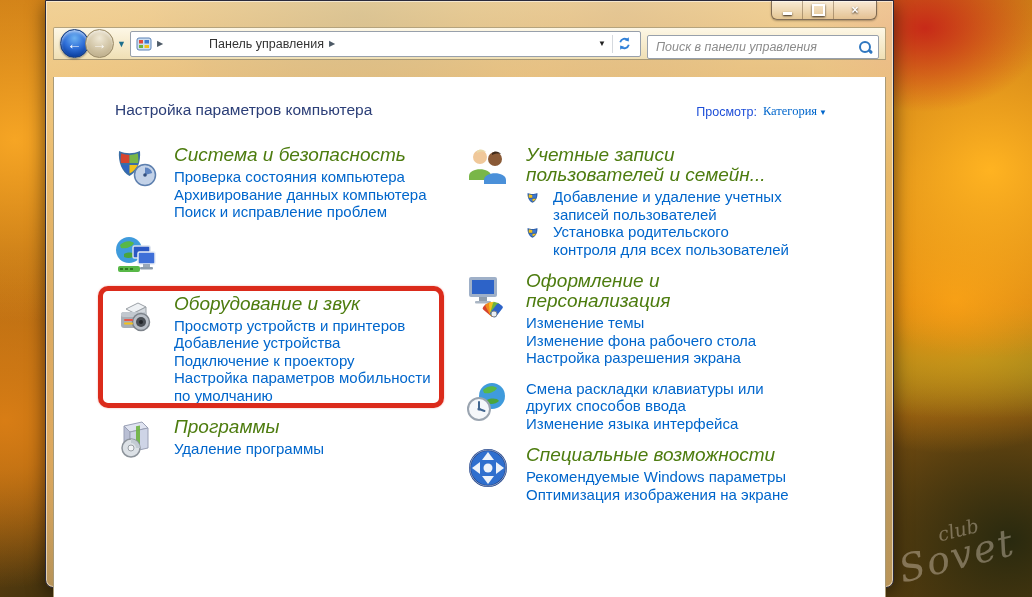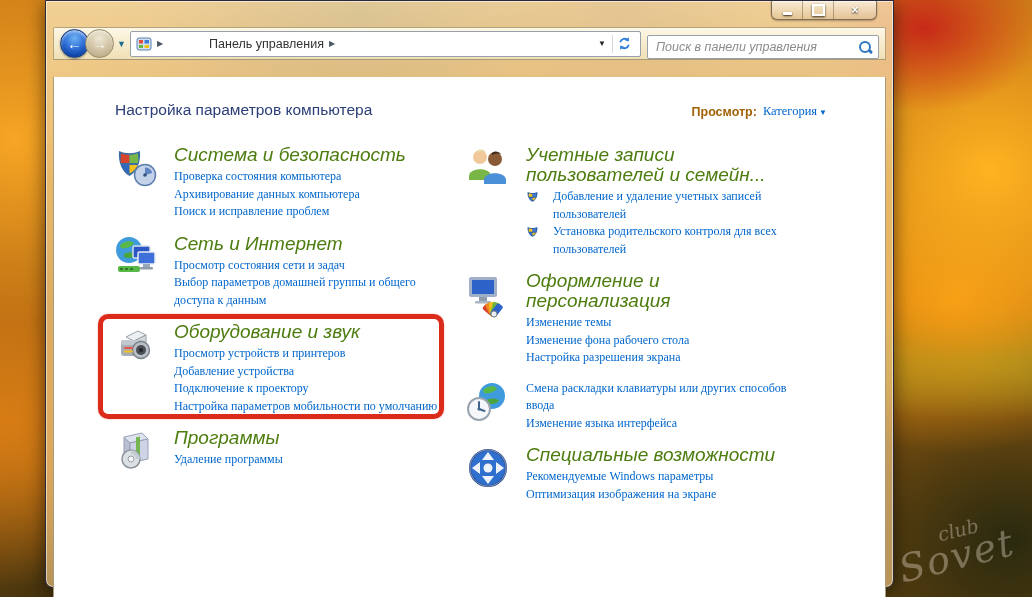--- a/index.html
+++ b/index.html
@@ -82,33 +82,33 @@
   .magnifier{position:relative;width:14px;height:14px;flex:none;}
   .magnifier .lens{position:absolute;left:1px;top:1px;width:8px;height:8px;border:2px solid #2f77c0;border-radius:50%;}
   .magnifier .tail{position:absolute;left:10px;top:10px;width:5px;height:2.5px;background:#2f77c0;transform:rotate(45deg);border-radius:2px;}
   
   .content{
     position:relative;margin:17px 7px;background:#fff;height:562px;
     border:1px solid #a99a77;border-top:none;border-radius:0 0 2px 2px;box-sizing:border-box;overflow:hidden;
   }
   .page-title{position:absolute;left:61px;top:24px;font-size:15.5px;color:#2b3e77;}
   .view-control{position:absolute;right:58px;top:27px;font-size:12.5px;display:flex;align-items:center;gap:6px;}
-  .view-label{color:#a16207;font-weight:bold;}
+  .view-label{color:#1d4ed8;}
   .view-value{color:#0066CC;cursor:pointer;font-family:Liberation Serif, serif;}
   .view-caret{font-size:8px;color:#0066CC;margin-left:2px;}
   .col{position:absolute;top:66px;}
   .col-left{left:58px;width:338px;}
   .col-right{left:410px;width:345px;}
   .category{display:flex;margin-bottom:11px;position:relative;}
   .cat-icon{width:48px;height:48px;flex:none;margin-top:1px;}
   .cat-icon svg{width:48px;height:48px;display:block;}
   .cat-body{margin-left:14px;padding-top:2px;}
   .cat-title{display:block;font-size:19px;line-height:20px;color:#4d7c0f;text-decoration:none;margin-bottom:3px;cursor:pointer;font-style:italic;}
   .col-right .cat-title{max-width:252px;}
-  .cat-link{display:block;font-size:12px;line-height:17.5px;color:#0066CC;text-decoration:none;cursor:pointer;font-family:Liberation Serif, serif;}
+  .cat-link{display:block;font-size:15px;line-height:17.5px;color:#0066CC;text-decoration:none;cursor:pointer;}
   .col-left .cat-link{max-width:272px;}
   .col-right .cat-link{max-width:265px;gap:14px;}
   .shield-link{display:flex;align-items:flex-start;gap:4px;}
   .uac-shield{flex:none;margin-top:2px;}
   .highlight-ring{
     position:absolute;left:-14px;right:6px;top:-6px;bottom:-4px;
     border:5px solid #DB2B1B;border-radius:10px;pointer-events:none;
     box-shadow:0 0 2px rgba(219,43,27,.4);
   }
   
@@ -220,25 +220,20 @@
             <path d="M12 24 C16 26 21 25 24 22 C22 19 16 19 12 21Z" fill="#4aa53c"></path>
             <rect x="21" y="13" width="17" height="12" rx="1.5" fill="#2b57c4" stroke="#d7dfeb" stroke-width="1.5"></rect>
             <rect x="26" y="19" width="17" height="12" rx="1.5" fill="#3f6fd8" stroke="#e6ecf5" stroke-width="1.5"></rect>
             <rect x="31" y="31" width="7" height="3" fill="#9aa7b8"></rect>
             <rect x="28" y="34" width="13" height="2.5" rx="1" fill="#8e9cab"></rect>
             <rect x="6" y="33" width="22" height="6" rx="2" fill="#58b847"></rect>
             <rect x="8" y="35" width="3" height="2" fill="#2e7a22"></rect>
               <rect x="13" y="35" width="3" height="2" fill="#2e7a22"></rect>
               <rect x="18" y="35" width="3" height="2" fill="#2e7a22"></rect>
           </svg>
-        </div>
-        <div class="cat-body">
-          <a class="cat-title">Сеть и Интернет</a>
-          <a class="cat-link">Просмотр состояния сети и задач</a>
-          <a class="cat-link">Выбор параметров домашней группы и общего доступа к данным</a>
         </div>
       </div>
 
       <div class="category">
         <div class="highlight-ring"></div>
         <div class="cat-icon">
           <svg viewBox="0 0 48 48">
             <path d="M14 16 L26 10 L34 14 L22 20Z" fill="#eef1f4" stroke="#9aa0a6"></path>
             <path d="M22 20 L34 14 L34 22 L22 27Z" fill="#d4d9de" stroke="#9aa0a6"></path>
             <rect x="9" y="19" width="26" height="16" rx="3" fill="#a8aeb5"></rect>

